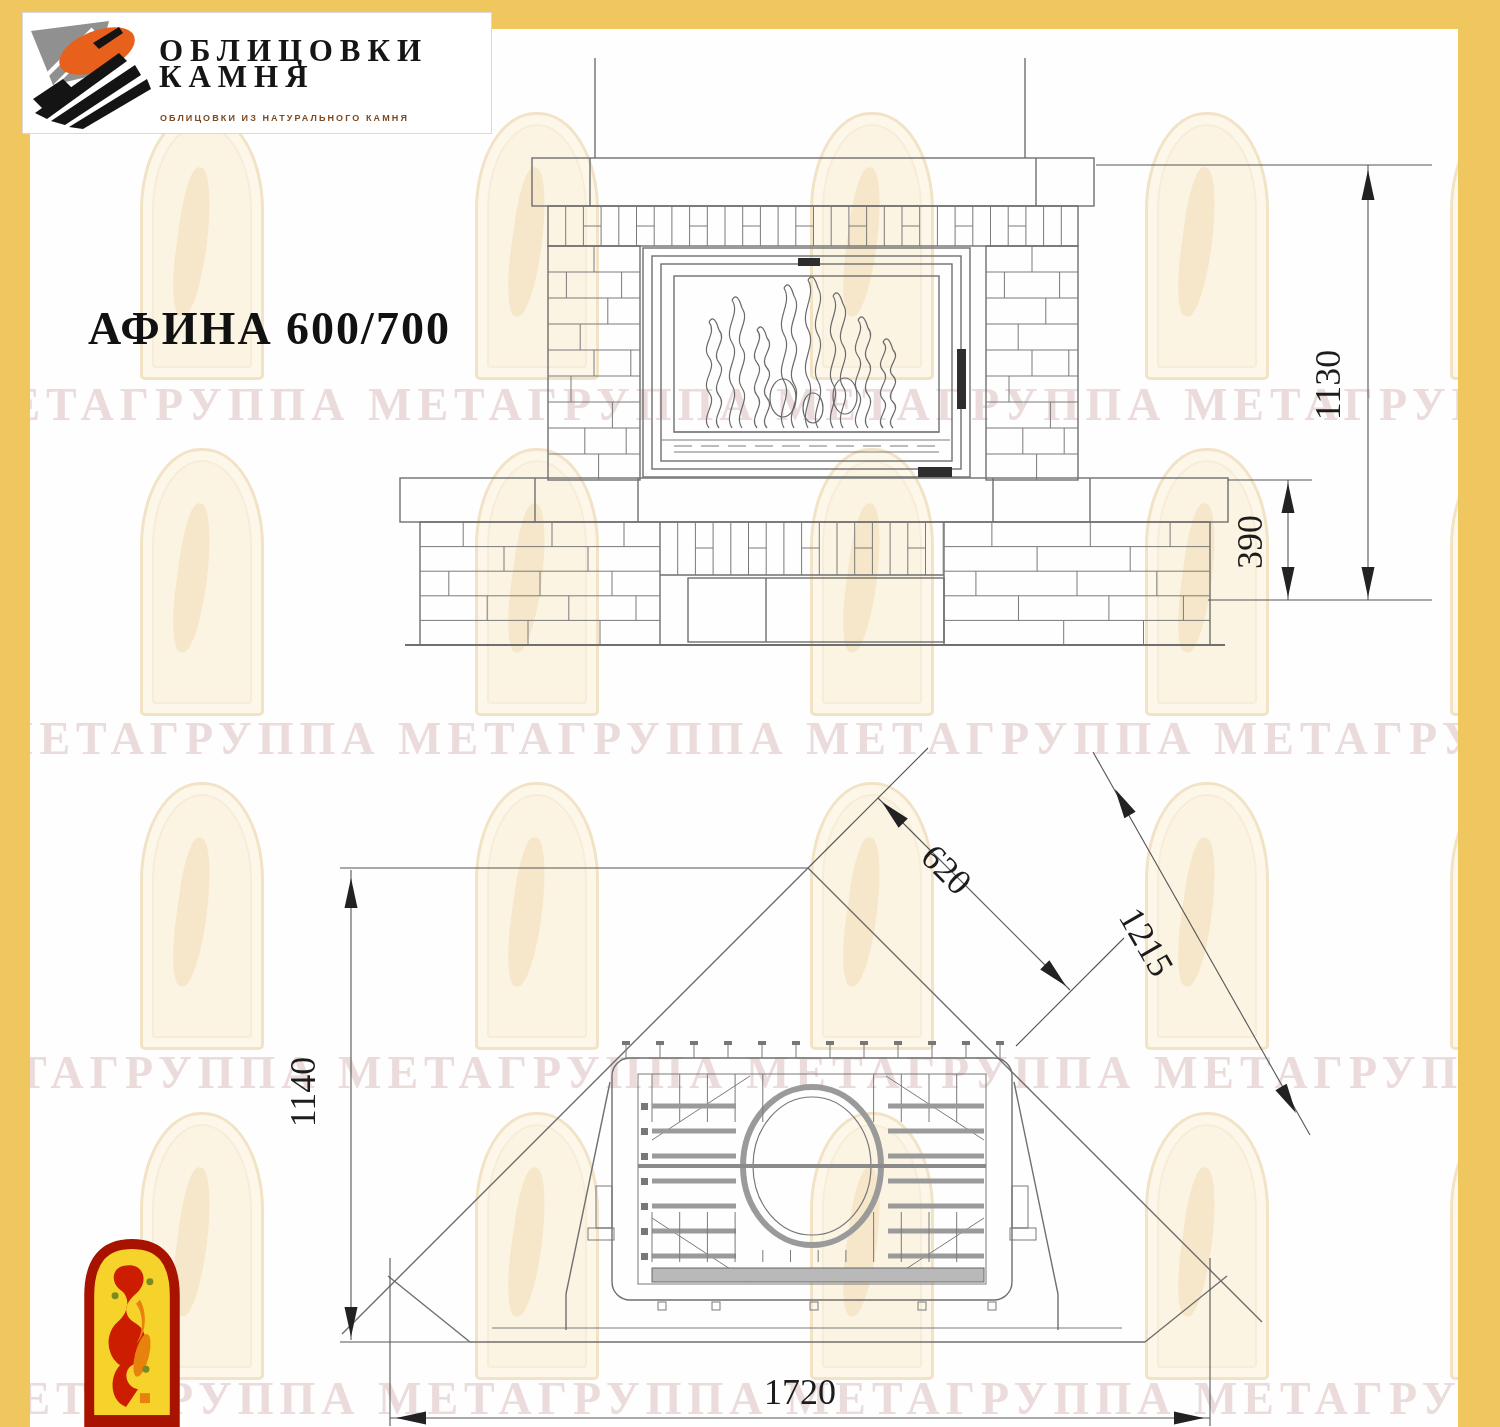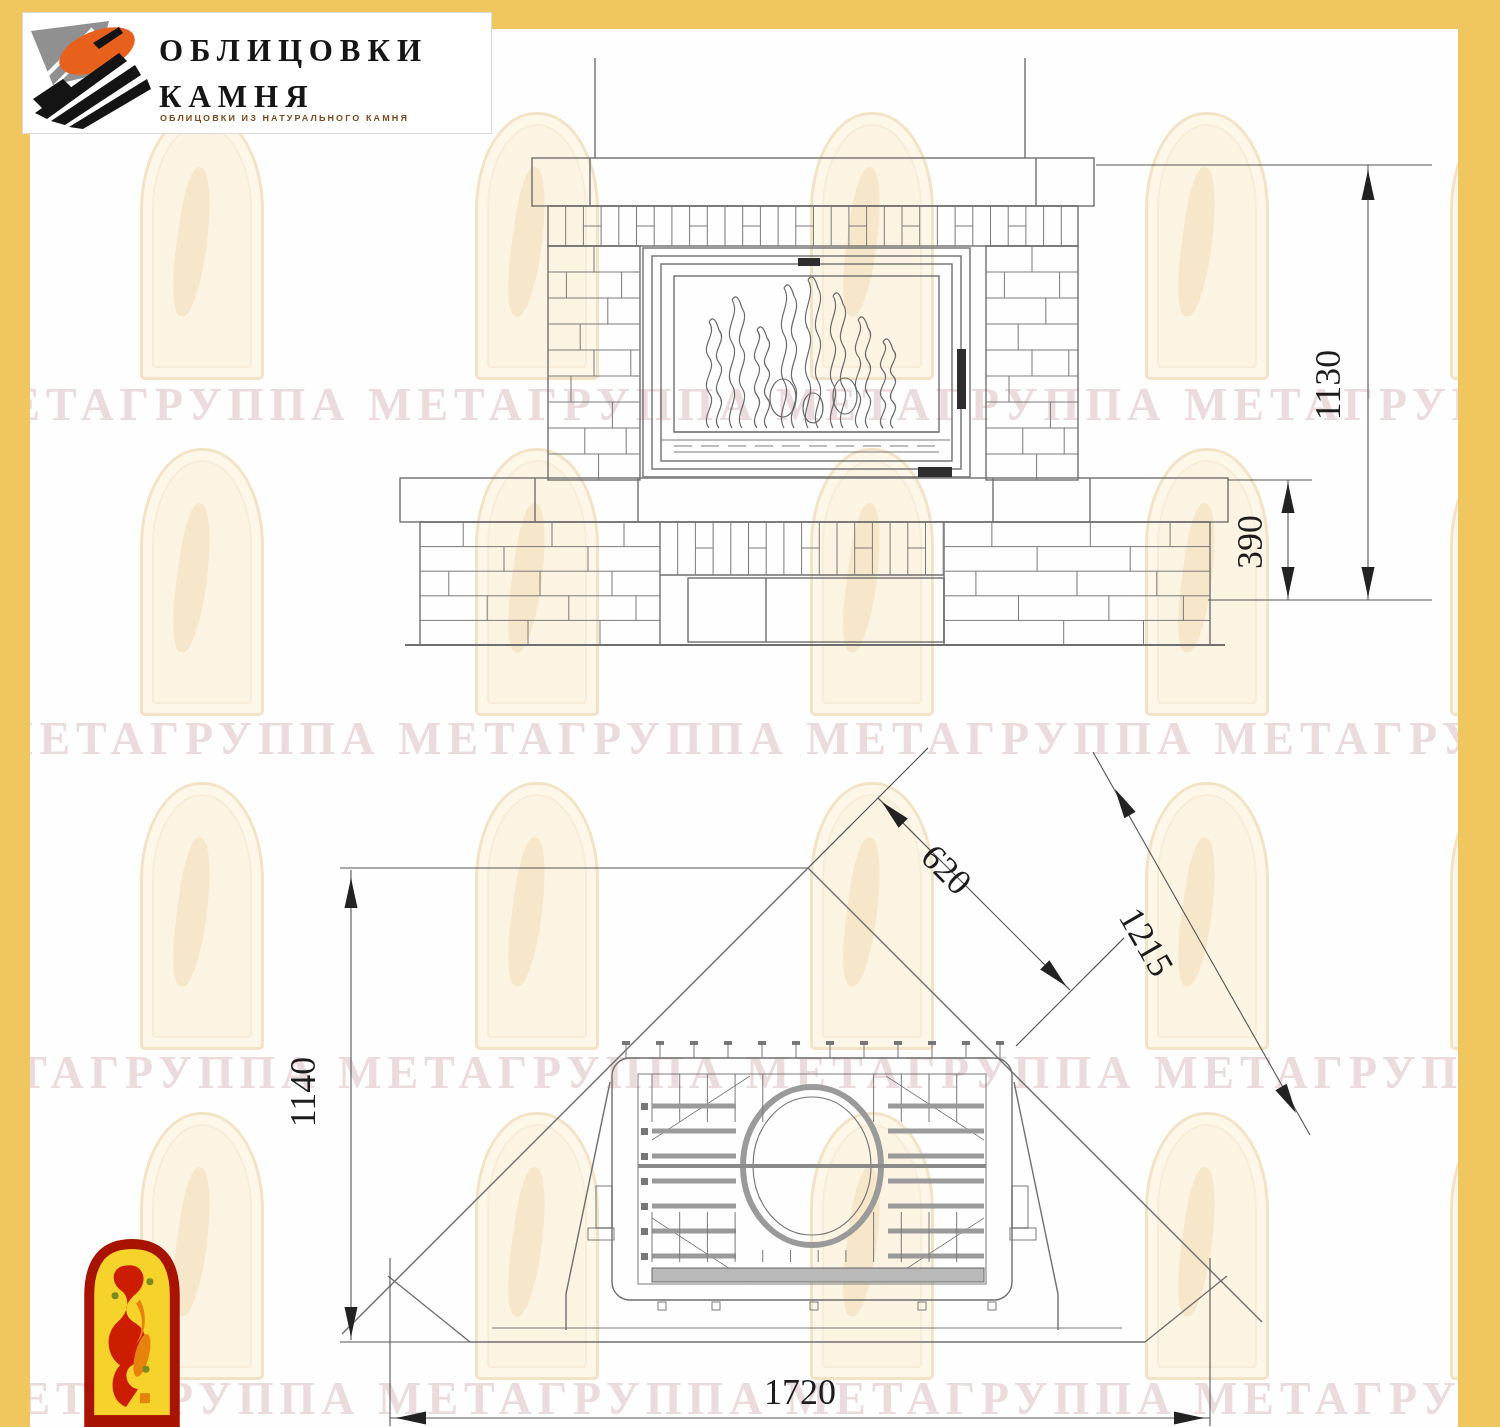--- a/index.html
+++ b/index.html
@@ -29,21 +29,21 @@
   .th{stroke:#9a9a9a;stroke-width:5;fill:none;}
   .fl{stroke:#6a6a6a;stroke-width:1.2;fill:none;}
   .dim{font-family:"Liberation Serif",serif;font-size:36px;fill:#1c1c1c;}
   .blk{fill:#2e2e2e;stroke:none;}
   
   .logo-box{position:absolute;left:22px;top:12px;width:468px;height:120px;background:#ffffff;
             border:1px solid #d9d9d9;z-index:6;}
   .logo-name{position:absolute;left:136px;font-family:"Liberation Serif",serif;font-weight:bold;
              color:#151515;font-size:31px;letter-spacing:7px;line-height:1;}
   .logo-name.l1{top:22px;}
-  .logo-name.l2{top:68px;}
+  .logo-name.l2{top:48px;}
   .logo-tag{position:absolute;left:137px;top:100px;font-family:"Liberation Sans",sans-serif;
             font-size:9px;letter-spacing:2.1px;color:#7b4a20;font-weight:bold;}
   
   .page-title{position:absolute;left:88px;top:302px;font-family:"Liberation Serif",serif;
               font-weight:bold;font-size:46px;letter-spacing:2px;color:#111;z-index:3;}
   
   .badge{position:absolute;left:84px;top:1238px;width:96px;height:189px;z-index:6;}
 </style>
 </head>
 <body>
@@ -517,20 +517,21 @@
       <polygon points="28,108 112,52 118,62 42,112" fill="#141414"></polygon>
       <polygon points="46,114 124,66 128,76 60,116" fill="#141414"></polygon>
       <polygon points="70,30 96,14 100,20 76,36" fill="#141414"></polygon>
       <polygon points="10,86 40,66 50,76 20,96" fill="#141414"></polygon>
     </svg>
     <div class="logo-name l1">ОБЛИЦОВКИ</div>
     <div class="logo-name l2">КАМНЯ</div>
     <div class="logo-tag">ОБЛИЦОВКИ ИЗ НАТУРАЛЬНОГО КАМНЯ</div>
   </div>
 
+  <div class="page-title">АФИНА 600/700</div>
 
   <div class="badge">
     <svg width="96" height="189" viewBox="0 0 96 190">
       <path d="M5,190 L5,58 Q5,6 48,6 Q91,6 91,58 L91,190 Z" fill="#f6d32b" stroke="#a81300" stroke-width="10"></path>
       <path d="M40,28 C60,24 66,44 52,56 C40,66 38,78 52,86 C68,96 62,120 48,128 C38,134 42,150 54,152 L42,170 C24,162 26,138 36,128 C22,118 20,96 34,84 C46,74 46,58 36,52 C26,44 28,30 40,28 Z" fill="#cc1d00"></path>
       <path d="M56,62 C64,76 62,98 52,106 C60,96 60,76 52,66 Z" fill="#e8820f"></path>
       <ellipse cx="58" cy="118" rx="7" ry="22" fill="#e8820f" transform="rotate(14 58 118)"></ellipse>
       <circle cx="31" cy="58" r="3.5" fill="#7a8a20"></circle>
       <circle cx="66" cy="44" r="3.5" fill="#7a8a20"></circle>
       <circle cx="62" cy="132" r="3.5" fill="#7a8a20"></circle>

